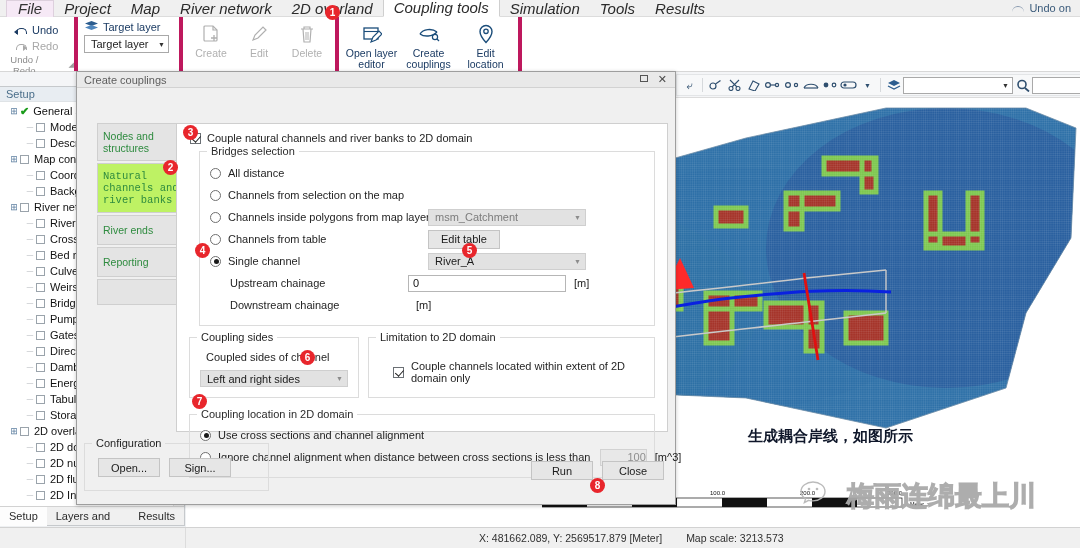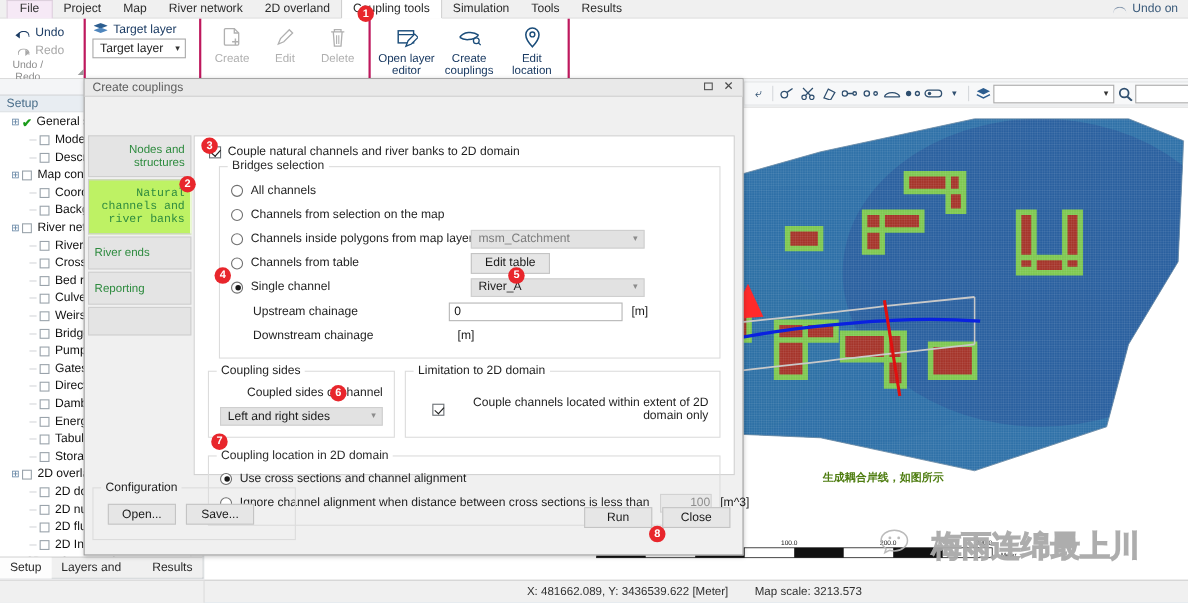--- a/index.html
+++ b/index.html
@@ -15,22 +15,23 @@
   }
   #app { position:absolute; inset:0; }
 
   
   .menubar{
     position:absolute; left:0; top:0; width:1080px; height:17px;
     background:#f0f0f0; border-bottom:1px solid #dcdcdc;
     display:flex; align-items:center;
   }
   .menu-item{
-    padding:0 10px; height:17px; line-height:17px; font-size:11px; color:#2b2b2b;
+    padding:0 10px; height:17px; line-height:17px; font-size:15px; color:#2b2b2b;
     white-space:nowrap;
+    font-style:italic;
   }
   .menu-item.file{
     background:#f6e9f6; color:#333; border:1px solid #ddd0dd; border-bottom:none;
     height:17px; line-height:15px; margin-left:6px; padding:0 11px;
   }
   .menu-item.active{
     background:#ffffff; border:1px solid #cfcfcf; border-bottom:1px solid #ffffff;
     height:18px; line-height:16px; position:relative; z-index:3;
   }
   .signon{
@@ -42,21 +43,21 @@
     content:""; position:absolute; left:0; bottom:0; width:12px; height:6px;
     border-top:1.3px solid #8a9bb0; border-radius:6px 6px 0 0;
   }
 
   
   .ribbon{
     position:absolute; left:0; top:17px; width:1080px; height:55px;
     background:#ffffff; border-bottom:1px solid #d7d7d7;
     display:flex; align-items:stretch;
   }
-  .rib-group{ display:flex; flex-direction:column; border-right:2px solid #be185d; }
+  .rib-group{ display:flex; flex-direction:column; border-right:4px solid #be185d; }
   .rib-body{ display:flex; align-items:flex-start; padding:3px 4px 0 4px; flex:1; }
   .rib-caption{
     height:13px; font-size:9.5px; color:#8c8c8c; text-align:center;
     display:flex; align-items:center; justify-content:center; gap:20px;
   }
   .rib-caption .dlg{ font-size:7px; color:#9a9a9a; }
 
   .undo-group{ width:78px; }
   .undo-btn{
     display:flex; align-items:center; gap:5px; font-size:11px;
@@ -165,21 +166,21 @@
   .dlg-title{
     height:16px; background:#e9e9e9; border-bottom:1px solid #d2d2d2;
     display:flex; align-items:center; padding:0 4px 0 7px; font-size:11px; color:#5d5d5d;
   }
   .dlg-title .tbtns{ margin-left:auto; display:flex; gap:10px; padding-right:4px; color:#4a4a4a;}
   .dlg-min{ width:8px;height:7px;border:1.3px solid #555; display:inline-block;}
   .dlg-x{ font-size:11px; line-height:9px;}
 
   .dlg-body{ position:absolute; left:0; top:16px; right:0; bottom:0; }
 
-  .tabstrip{ position:absolute; left:3px; top:35px; width:94px;text-align:right; }
+  .tabstrip{ position:absolute; left:20px; top:35px; width:94px; }
   .vtab{
     background:#e4e4e4; border:1px solid #cfcfcf; color:#2e8b3f; font-size:10.5px;
     padding:6px 5px; margin-bottom:2px; line-height:12px; min-height:30px;
     display:flex; align-items:center;
   }
   .vtab.active{ background:#bef264; border-right-color:#ffffff; color:#2e8b3f;font-family:Liberation Mono, monospace; }
   .vtab.blank{ color:transparent; min-height:26px;}
 
   .panel{
     position:absolute; left:99px; top:35px; right:7px; bottom:72px;
@@ -221,21 +222,21 @@
     height:19px; padding:0 12px; display:inline-flex; align-items:center; justify-content:center;
   }
   .field-row{ display:flex; align-items:center; height:22px; font-size:11px; padding-left:20px;}
   .txtinput{
     width:158px; height:17px; border:1px solid #b6b6b6; background:#fff; font-size:11px;
     display:flex; align-items:center; padding-left:4px; color:#111;
   }
   .txtinput.dis{ background:#e8e8e8; border-color:#d2d2d2; color:#8e8e8e; width:72px;}
   .unit{ margin-left:8px; color:#1a1a1a; }
 
-  .two-col{ display:flex; margin:11px 12px 0 12px; gap:9px;text-align:right; }
+  .two-col{ display:flex; margin:11px 12px 0 12px; gap:9px; }
   .grp2{ position:relative; border:1px solid #dcdcdc; padding:12px 10px 10px 10px; }
   .grp2 > .glabel{ position:absolute; top:-7px; left:7px; background:#fff; padding:0 4px; font-size:11px;}
 
   .dlg-footer{ position:absolute; left:7px; right:7px; bottom:7px; height:60px; }
   .cfg-group{
     position:absolute; left:0; top:6px; width:185px; height:48px;
     border:1px solid #dcdcdc;
   }
   .cfg-group .glabel{ position:absolute; top:-7px; left:7px; background:#f0f0f0; padding:0 4px; font-size:11px;}
   .cfg-btns{ display:flex; gap:9px; padding:14px 0 0 13px; }
@@ -245,21 +246,21 @@
   
   .badge{
     position:absolute; width:15px; height:15px; border-radius:50%;
     background:#e8262c; color:#fff; font-size:10px; font-weight:bold;
     display:flex; align-items:center; justify-content:center; z-index:60;
     font-family:"Liberation Sans", sans-serif;
   }
 
   
   .annot-text{
-    position:absolute; color:#4d7c0f; font-size:10px; font-weight:bold; white-space:nowrap;
+    position:absolute; color:#0f172a; font-size:15px; font-weight:bold; white-space:nowrap;
     z-index:55; font-family:"DejaVu Sans", sans-serif;
   }
   .wechat-wm{
     position:absolute; z-index:55; display:flex; align-items:center; gap:13px;
     color:#ffffff; font-size:27px; font-weight:bold;
     -webkit-text-stroke:1.2px #a9a9a9;
     font-family:Liberation Serif, serif; opacity:.95;
   }
 
   
@@ -742,21 +743,21 @@
         <div class="chkrow">
           <span class="cbox on"></span>
           <span>Couple natural channels and river banks to 2D domain</span>
         </div>
 
         <div class="group">
           <span class="glabel">Bridges selection</span>
 
           <div class="radrow">
             <span class="radio"></span>
-            <span class="radlbl">All channels</span>
+            <span class="radlbl">All distance</span>
           </div>
 
           <div class="radrow">
             <span class="radio"></span>
             <span class="radlbl">Channels from selection on the map</span>
           </div>
 
           <div class="radrow">
             <span class="radio"></span>
             <span class="radlbl">Channels inside polygons from map layer</span>
@@ -835,21 +836,21 @@
           </div>
         </div>
 
       </div>
 
       <div class="dlg-footer">
         <div class="cfg-group">
           <span class="glabel">Configuration</span>
           <div class="cfg-btns">
             <span class="btn wbtn">Open...</span>
-            <span class="btn wbtn">Save...</span>
+            <span class="btn wbtn">Sign...</span>
           </div>
         </div>
         <div class="foot-right">
           <span class="btn wbtn">Run</span>
           <span class="btn wbtn">Close</span>
         </div>
       </div>
 
     </div>
   </div>
@@ -860,17 +861,17 @@
       <div class="badge" style="left: 183px; top: 125px;">3</div>
       <div class="badge" style="left: 195px; top: 243px;">4</div>
       <div class="badge" style="left: 462px; top: 243px;">5</div>
       <div class="badge" style="left: 300px; top: 350px;">6</div>
       <div class="badge" style="left: 192px; top: 394px;">7</div>
       <div class="badge" style="left: 590px; top: 478px;">8</div>
     </div>
 
   <div class="statusbar">
     <div class="sb-left"></div>
-    <div class="sb-coord">X: 481662.089, Y: 3436539.622 [Meter]</div>
+    <div class="sb-coord">X: 481662.089, Y: 2569517.879 [Meter]</div>
     <div class="sb-scale">Map scale: 3213.573</div>
   </div>
 
 </div>
 
 </body></html>

